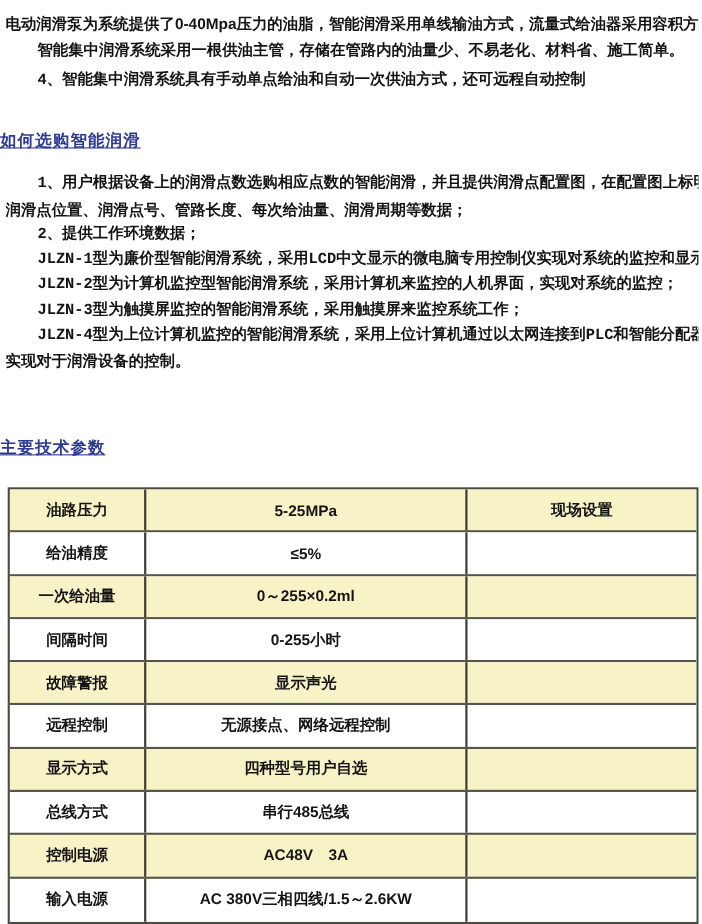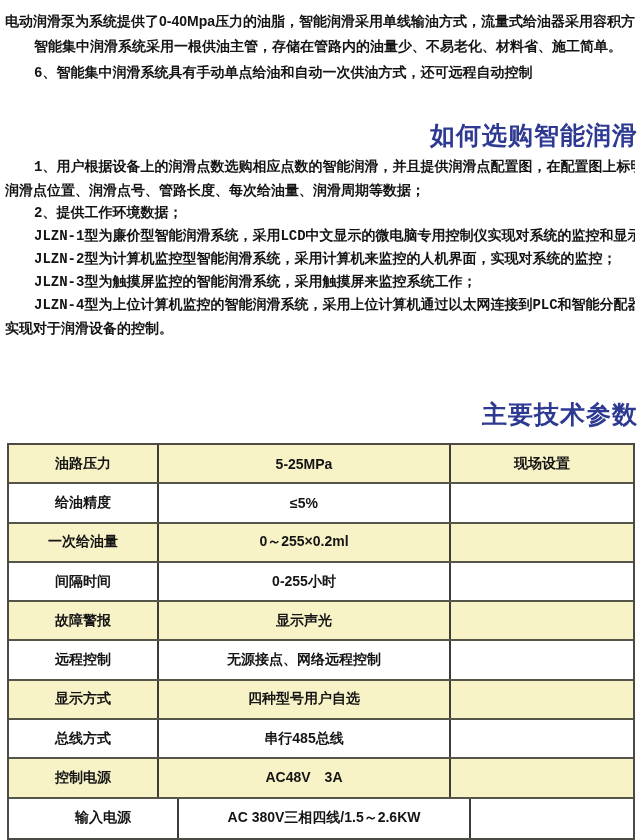--- a/index.html
+++ b/index.html
@@ -37,24 +37,25 @@
     overflow: hidden;
   }
   .line.indent {
     padding-left: 29px;
     font-family: Liberation Mono, monospace;
   }
   .heading {
     position: absolute;
     left: 0;
     width: 100%;
-    text-align: right;
-    font-size: 25px;
+    text-align: left;
+    font-size: 15px;
     letter-spacing: 1px;
     color: #2e3a92;
+    text-decoration: underline;
   }
   .heading1 { top: 119px; }
   .heading2 { top: 398px; }
   .spec-table {
     position: absolute;
     left: 7px;
     top: 443px;
     width: 628px;
     height: 397px;
     box-sizing: border-box;
@@ -66,52 +67,51 @@
     height: 39.3px;
     box-sizing: border-box;
     border-bottom: 2px solid #56554a;
     background: #ffffff;
   }
   .trow:nth-child(odd) {
     background: #f8f3c7;
   }
   .trow:last-child {
     border-bottom: none;
-    margin-left: 20px;
   }
   .cell {
     box-sizing: border-box;
     display: flex;
     align-items: center;
     justify-content: center;
     font-size: 14px;
     white-space: nowrap;
     overflow: hidden;
   }
   .cell-param {
-    width: 150px;
+    width: 124px;
     border-right: 2px solid #3d3c35;
   }
   .cell-value {
     width: 292px;
     border-right: 2px solid #3d3c35;
   }
   .cell-note {
     flex: 1;
   }
 </style>
 </head>
 <body>
 
 <div class="page">
 
   <div class="textblock intro">
     <div class="line">电动润滑泵为系统提供了0-40Mpa压力的油脂，智能润滑采用单线输油方式，流量式给油器采用容积方式给</div>
     <div class="line indent">智能集中润滑系统采用一根供油主管，存储在管路内的油量少、不易老化、材料省、施工简单。</div>
-    <div class="line indent">6、智能集中润滑系统具有手动单点给油和自动一次供油方式，还可远程自动控制</div>
+    <div class="line indent">4、智能集中润滑系统具有手动单点给油和自动一次供油方式，还可远程自动控制</div>
   </div>
 
   <div class="heading heading1">如何选购智能润滑</div>
 
   <div class="textblock sectionlines">
     <div class="line indent">1、用户根据设备上的润滑点数选购相应点数的智能润滑，并且提供润滑点配置图，在配置图上标明</div>
     <div class="line">润滑点位置、润滑点号、管路长度、每次给油量、润滑周期等数据；</div>
     <div class="line indent">2、提供工作环境数据；</div>
     <div class="line indent">JLZN-1型为廉价型智能润滑系统，采用LCD中文显示的微电脑专用控制仪实现对系统的监控和显示；</div>
     <div class="line indent">JLZN-2型为计算机监控型智能润滑系统，采用计算机来监控的人机界面，实现对系统的监控；</div>

